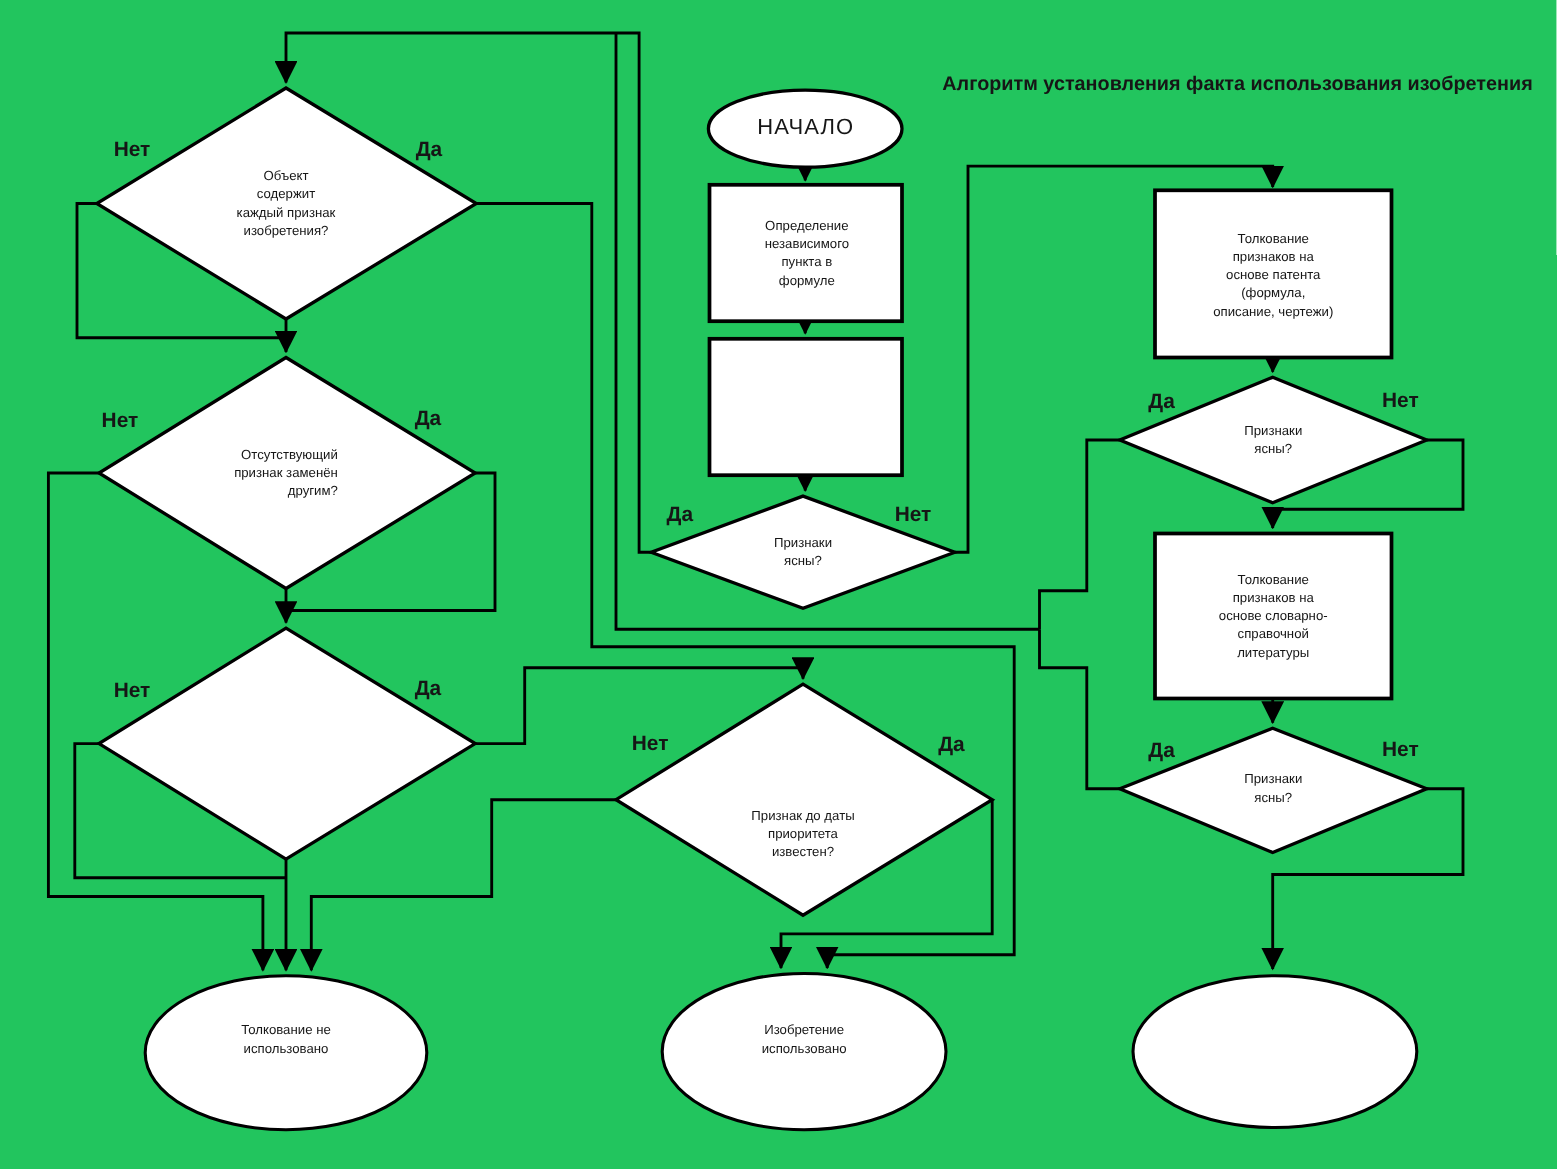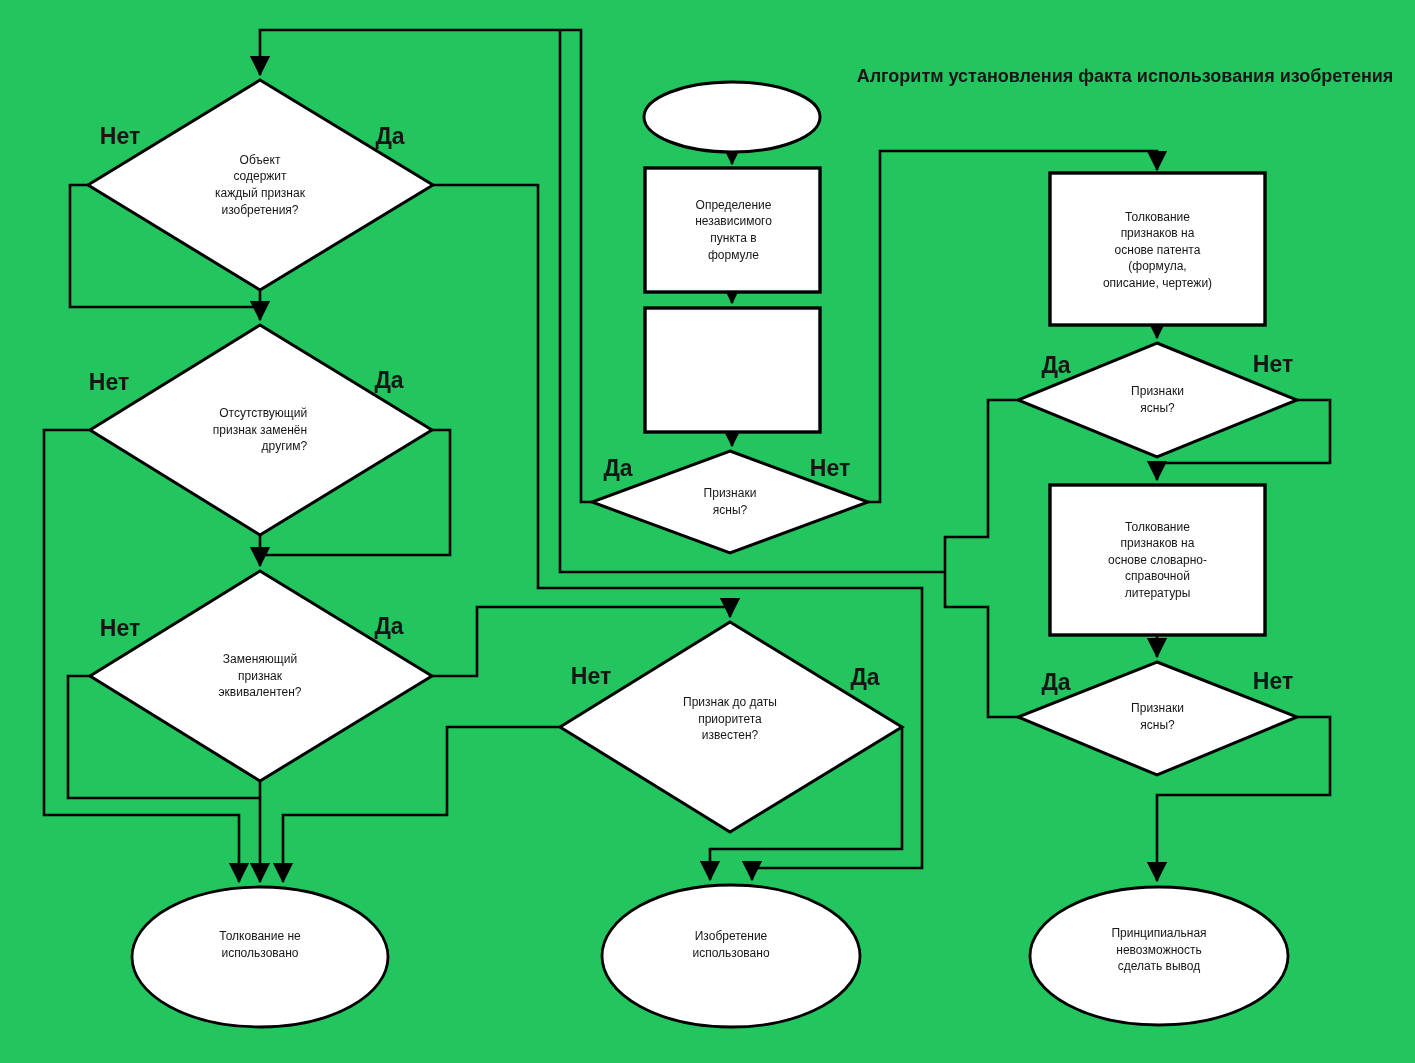--- a/index.html
+++ b/index.html
@@ -18,21 +18,21 @@
     display: flex;
     align-items: center;
     justify-content: center;
     text-align: center;
     white-space: pre-line;
     font-size: 12px;
     line-height: 1.38;
     color: #161616;
   }
   .lbl.terminator { font-size: 20px; letter-spacing: 1px; }
-  .lbl.yn { font-size: 23px; font-weight: 700; white-space: nowrap; }
+  .lbl.yn { font-size: 19px; font-weight: 700; white-space: nowrap; }
   .lbl.title { font-size: 18px; font-weight: 700; white-space: nowrap; }
 </style>
 </head>
 <body>
 
 <div id="stage">
 
   <svg id="flow-svg" viewBox="0 0 1415 1063">
     <defs>
       <marker id="arr" markerUnits="strokeWidth" markerWidth="8" markerHeight="8" viewBox="0 0 8 8" refX="7.5" refY="4" orient="auto">
@@ -82,60 +82,55 @@
       <rect x="1050" y="485" width="215" height="150" stroke-width="3.4"></rect>
       <polygon points="1157,662 1297,717 1157,775 1018,717" stroke-width="3"></polygon>
       <ellipse cx="260" cy="957" rx="128" ry="70" stroke-width="2.8"></ellipse>
       <ellipse cx="731" cy="956" rx="129" ry="71" stroke-width="2.8"></ellipse>
       <ellipse cx="1159" cy="956" rx="129" ry="69" stroke-width="2.8"></ellipse>
     </g>
   </svg>
 
   <div class="lbl title" style="left:845px; top:62px; width:560px; height:28px;">Алгоритм установления факта использования изобретения</div>
 
+  <div class="lbl terminator" style="left:645px; top:96px; width:175px; height:42px;">НАЧАЛО</div>
   <div class="lbl" style="left:648px; top:172px; width:171px; height:116px;">Определение
 независимого
 пункта в
 формуле</div>
   <div class="lbl" style="left:640px; top:464px; width:180px; height:76px;">Признаки
 ясны?</div>
   <div class="lbl" style="left:150px; top:122px; width:220px; height:126px;">Объект
 содержит
 каждый признак
 изобретения?</div>
   <div class="lbl" style="left:140px; top:367px; width:240px; height:126px;text-align:right;">Отсутствующий
 признак заменён
 другим?</div>
-  <div class="lbl" style="left:150px; top:613px; width:220px; height:126px;">Заменяющий
-признак
-эквивалентен?</div>
-  <div class="lbl" style="left:618px; top:656px; width:224px; height:126px;">Признак до даты
+  <div class="lbl" style="left:618px; top:695px; width:224px; height:126px;">Признак до даты
 приоритета
 известен?</div>
   <div class="lbl" style="left:1053px; top:179px; width:209px; height:142px;">Толкование
 признаков на
 основе патента
 (формула,
 описание, чертежи)</div>
   <div class="lbl" style="left:1067px; top:362px; width:181px; height:76px;">Признаки
 ясны?</div>
   <div class="lbl" style="left:1053px; top:489px; width:209px; height:142px;">Толкование
 признаков на
 основе словарно-
 справочной
 литературы</div>
   <div class="lbl" style="left:1067px; top:679px; width:181px; height:76px;">Признаки
 ясны?</div>
   <div class="lbl" style="left:132px; top:906px; width:256px; height:78px;">Толкование не
 использовано</div>
   <div class="lbl" style="left:602px; top:906px; width:258px; height:78px;">Изобретение
 использовано</div>
-  <div class="lbl" style="left:1030px; top:904px; width:258px; height:92px;">Принципиальная
-невозможность
-сделать вывод</div>
 
   <div class="lbl yn" style="left:95px;  top:125px; width:50px; height:24px;">Нет</div>
   <div class="lbl yn" style="left:365px; top:125px; width:50px; height:24px;">Да</div>
   <div class="lbl yn" style="left:84px;  top:371px; width:50px; height:24px;">Нет</div>
   <div class="lbl yn" style="left:364px; top:369px; width:50px; height:24px;">Да</div>
   <div class="lbl yn" style="left:95px;  top:617px; width:50px; height:24px;">Нет</div>
   <div class="lbl yn" style="left:364px; top:615px; width:50px; height:24px;">Да</div>
   <div class="lbl yn" style="left:593px; top:457px; width:50px; height:24px;">Да</div>
   <div class="lbl yn" style="left:805px; top:457px; width:50px; height:24px;">Нет</div>
   <div class="lbl yn" style="left:566px; top:665px; width:50px; height:24px;">Нет</div>

